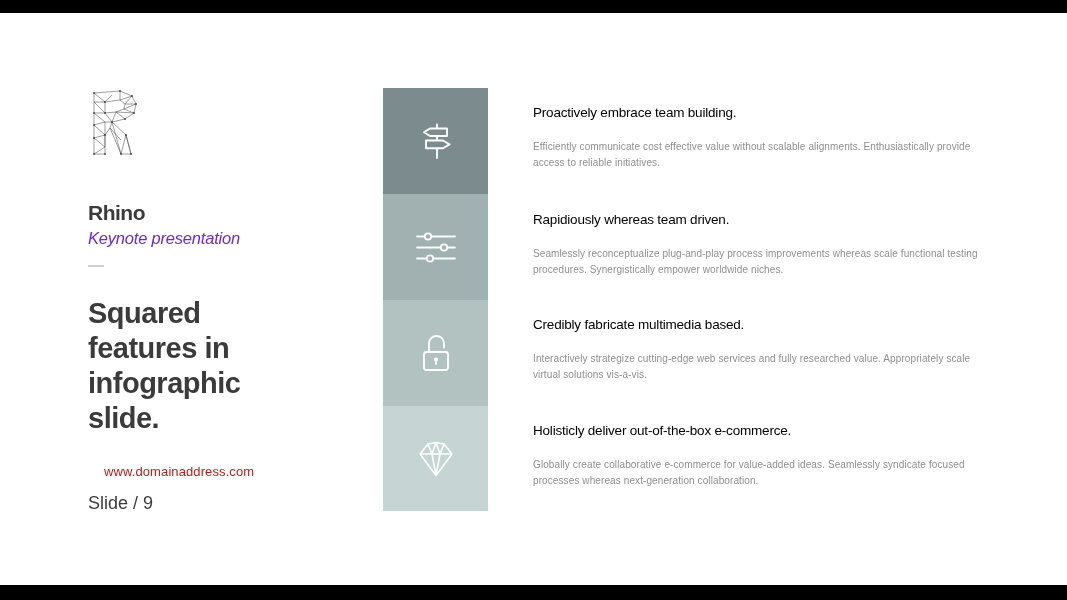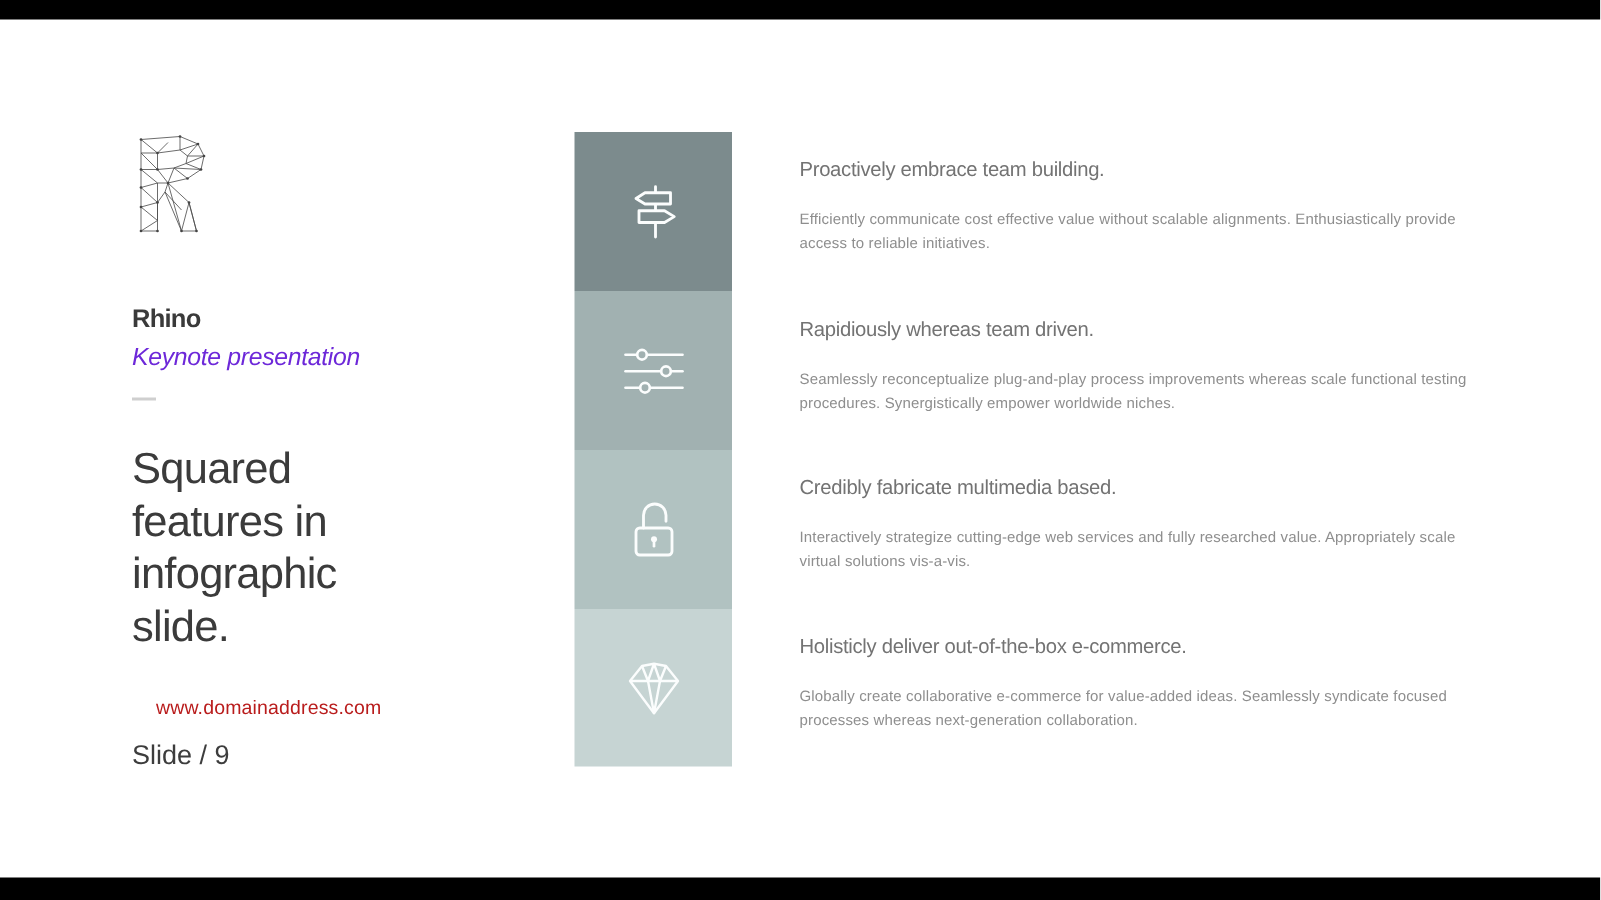--- a/index.html
+++ b/index.html
@@ -6,44 +6,44 @@
   #stage{
     position:relative;width:1067px;height:600px;overflow:hidden;
     background:#ffffff;font-family:"Liberation Sans",sans-serif;
   }
   .letterbox{position:absolute;left:0;width:1067px;background:#000;}
   #letterbox-top{top:0;height:13px;}
   #letterbox-bottom{bottom:0;height:15px;}
 
   
   .logo{position:absolute;left:88px;top:90px;width:52px;height:66px;}
-  .brand-title{position:absolute;left:88px;top:199px;font-size:17px;font-weight:bold;
+  .brand-title{position:absolute;left:88px;top:199px;font-size:21px;font-weight:bold;
     color:#3a3a3a;letter-spacing:-0.5px;line-height:27px;}
   .brand-subtitle{position:absolute;left:88px;top:229px;font-size:16.5px;font-style:italic;
     color:#6d28d9;letter-spacing:-0.2px;}
   .dash{position:absolute;left:88px;top:265px;width:16px;height:2px;background:#cfcfcf;}
   .main-heading{position:absolute;left:88px;top:296px;width:178px;font-size:29px;
-    font-weight:normal;color:#3b3b3b;line-height:35px;letter-spacing:-0.5px;}
+    font-weight:bold;color:#3b3b3b;line-height:35px;letter-spacing:-0.5px;}
   .website{position:absolute;left:90px;top:464px;font-size:13px;color:#b91c1c;
     letter-spacing:0.1px;text-decoration:none;cursor:pointer;margin-left:14px;}
   .slide-number{position:absolute;left:88px;top:493px;font-size:18px;color:#3d3d3d;}
 
   
   .squares{position:absolute;left:383px;top:88px;width:105px;display:flex;flex-direction:column;}
   .square{width:105px;height:106px;display:flex;align-items:center;justify-content:center;}
   .square:last-child{height:105px;}
   .square svg{display:block;}
 
   
   .feature-text{position:absolute;left:533px;width:452px;}
   #feature-text-0{top:103px;}
   #feature-text-1{top:210px;}
   #feature-text-2{top:315px;}
   #feature-text-3{top:421px;}
-  .feature-title{font-size:13.5px;color:#737373;letter-spacing:-0.2px;line-height:20px;}
+  .feature-title{font-size:13.5px;color:#000000;letter-spacing:-0.2px;line-height:20px;}
   .feature-desc{margin-top:16px;font-size:10px;color:#8e8e8e;line-height:15.5px;
     letter-spacing:0.1px;}
 </style>
 </head>
 <body>
 
 <div id="stage">
 
   <div id="letterbox-top" class="letterbox"></div>
   <div id="letterbox-bottom" class="letterbox"></div>

